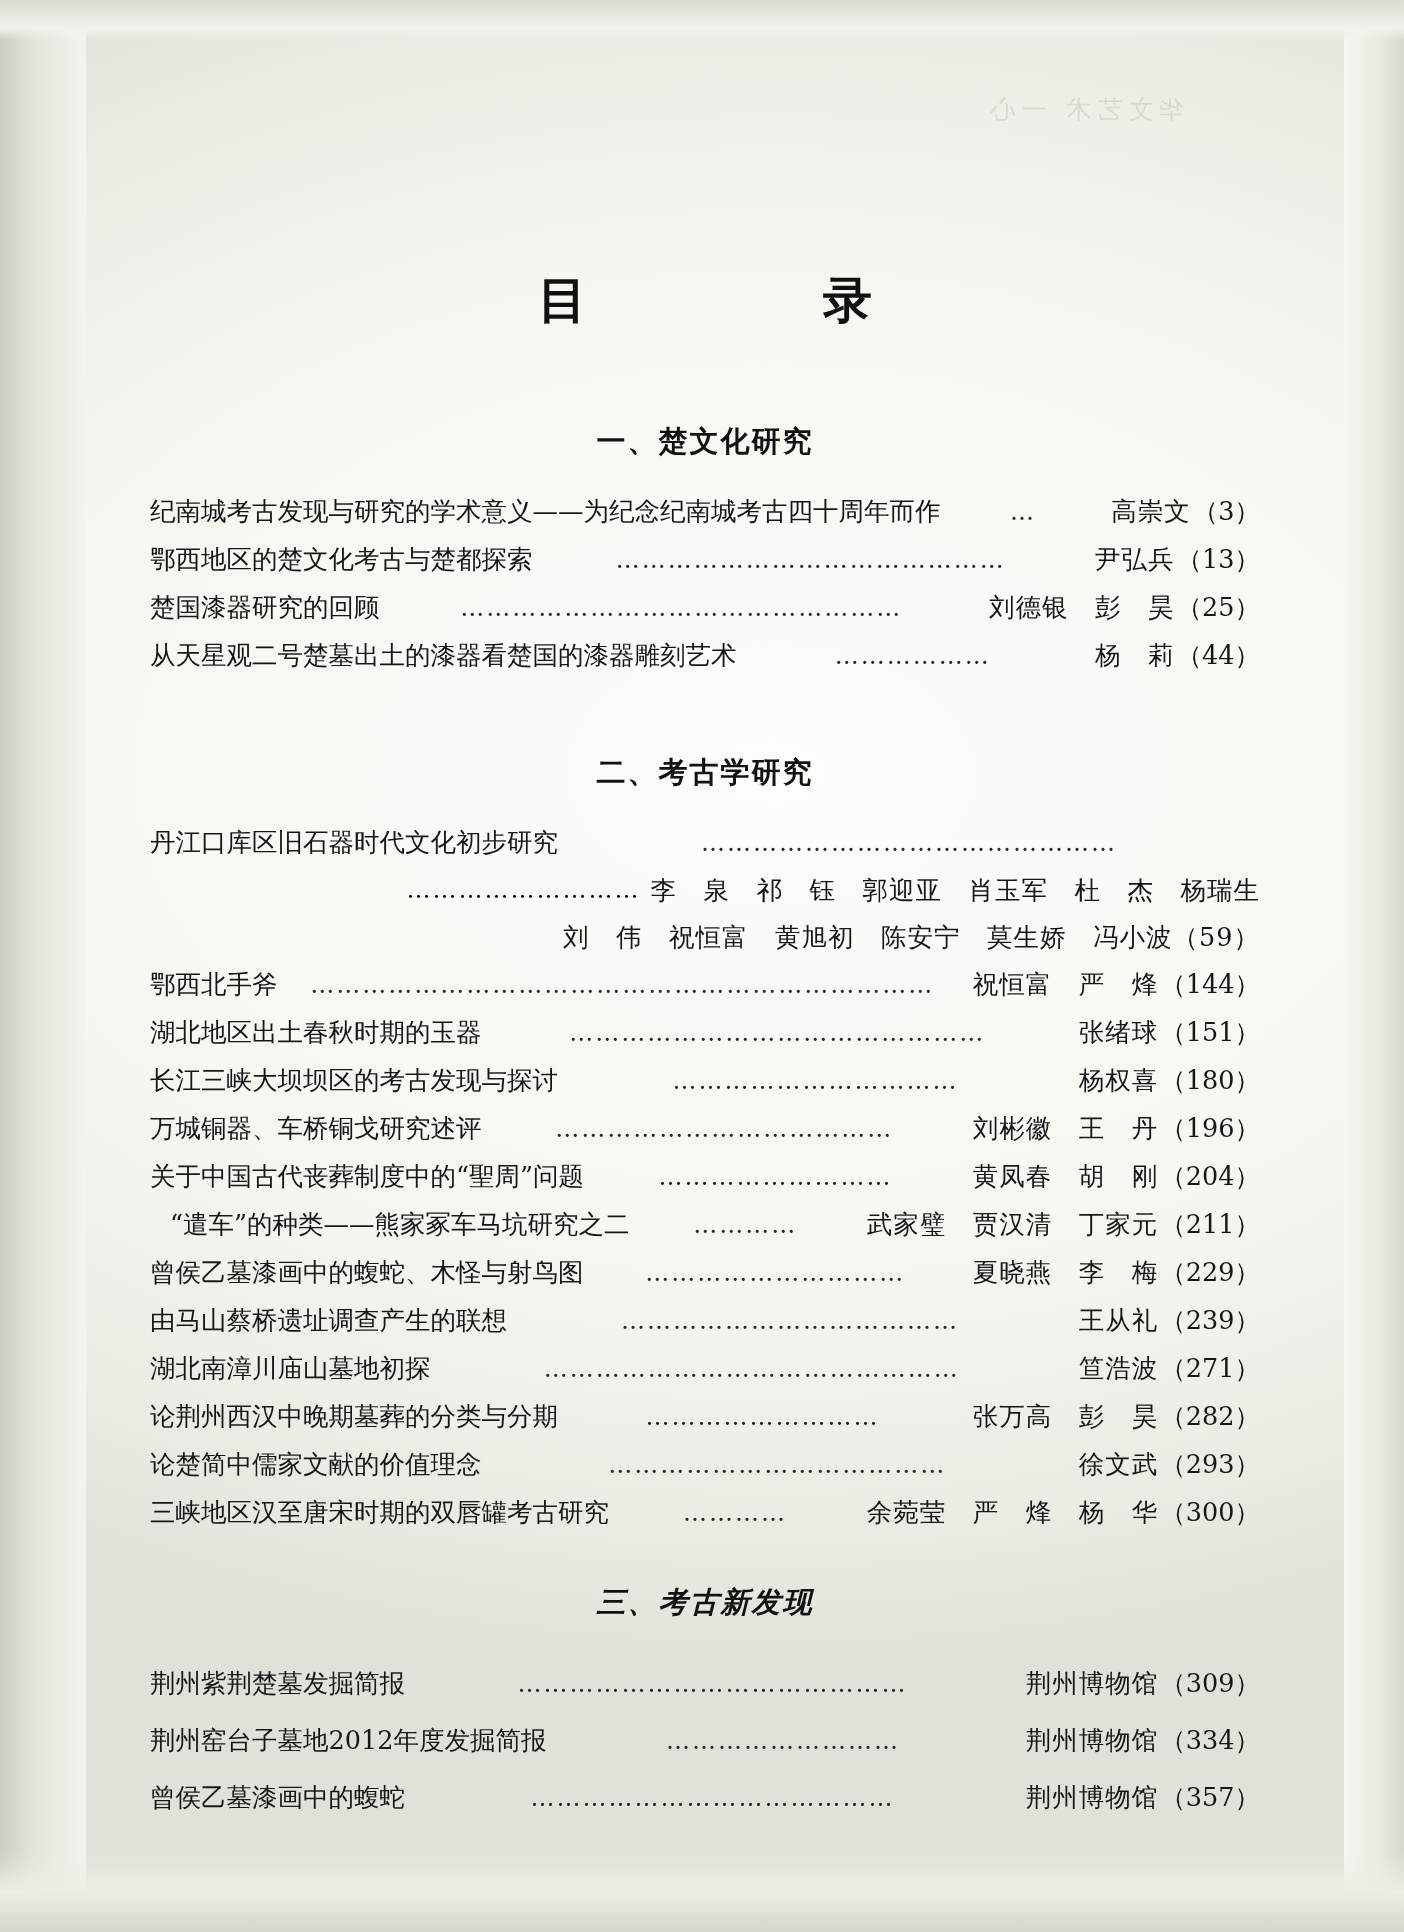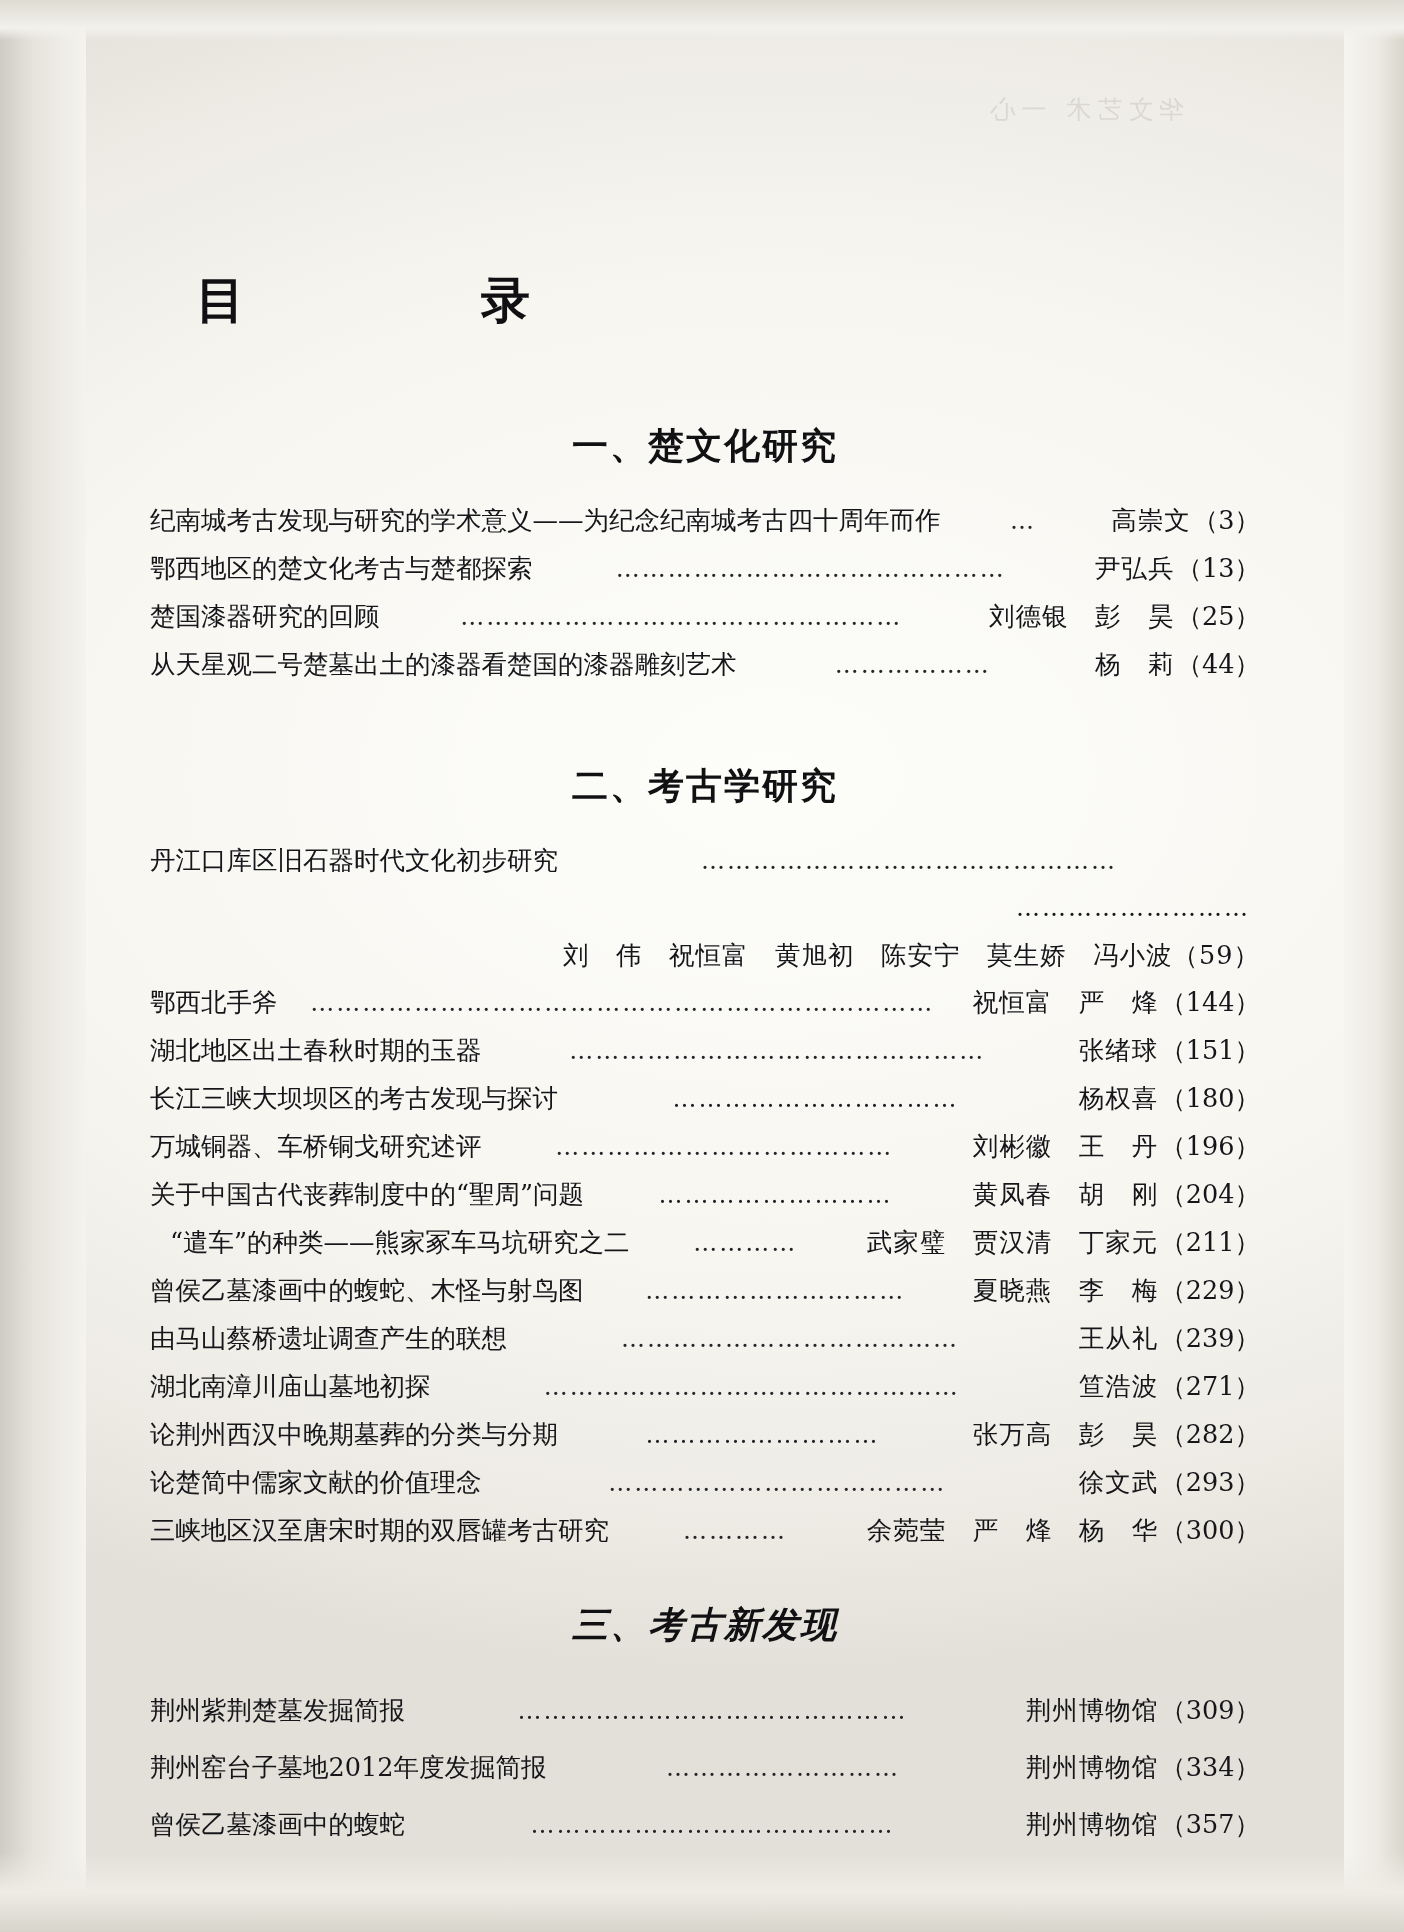--- a/index.html
+++ b/index.html
@@ -64,31 +64,31 @@
   .content {
     position: absolute;
     left: 150px;
     top: 0;
     width: 1110px;
     height: 1932px;
     color: #16161a;
   }
   .doc-title {
     margin-top: 268px;
-    text-align: left;
+    text-align: center;
     font-size: 49px;
     font-weight: bold;
     letter-spacing: 46px;
     text-indent: 46px;
     font-family: "DejaVu Serif", serif;
     color: #101012;
   }
   .section-title {
     text-align: center;
-    font-size: 36px;
+    font-size: 29px;
     font-weight: bold;
     font-family: "DejaVu Sans", sans-serif;
     color: #111114;
     letter-spacing: 2px;
   }
   .s1 { margin-top: 88px; }
   .s2 { margin-top: 73px; text-align: center; }
   .s3 { margin-top: 46px; font-style: italic; }
 
   .toc-list {
@@ -192,20 +192,21 @@
     </div>
 
     <div class="section-title s2">二、考古学研究</div>
     <div class="toc-list">
       <div class="toc-row">
         <span class="toc-title">丹江口库区旧石器时代文化初步研究</span>
         <span class="leader">…………………………………………</span>
       </div>
       <div class="cont-row">
         <span class="cont-lead">………………………</span>
+        <span class="cont-text">李　泉　祁　钰　郭迎亚　肖玉军　杜　杰　杨瑞生</span>
       </div>
       <div class="cont-row">
         <span class="cont-lead"></span>
         <span class="cont-text">刘　伟　祝恒富　黄旭初　陈安宁　莫生娇　冯小波（59）</span>
       </div>
 
       <div class="toc-row">
         <span class="toc-title">鄂西北手斧</span>
         <span class="leader">………………………………………………………………</span>
         <span class="toc-authors">祝恒富　严　烽</span>

